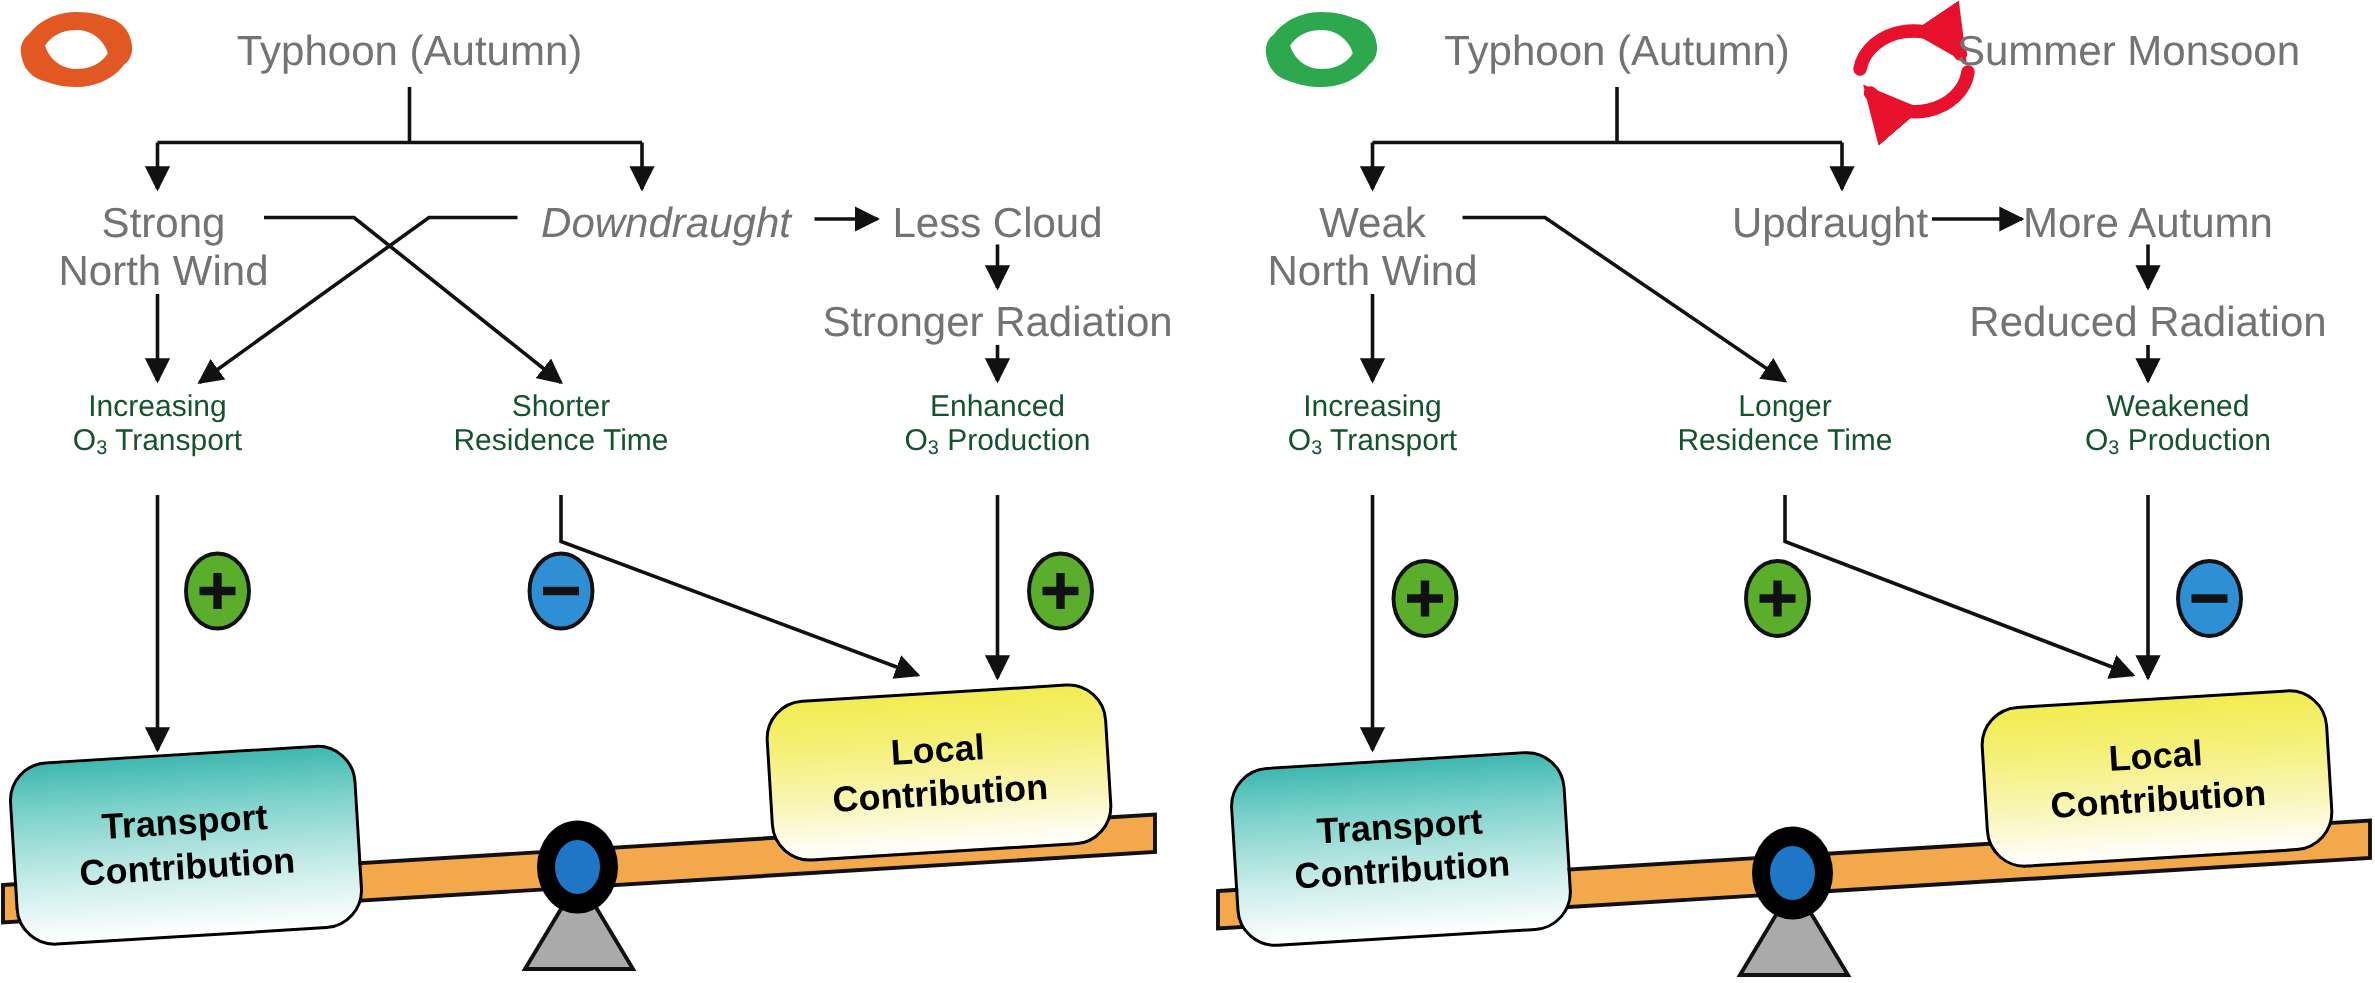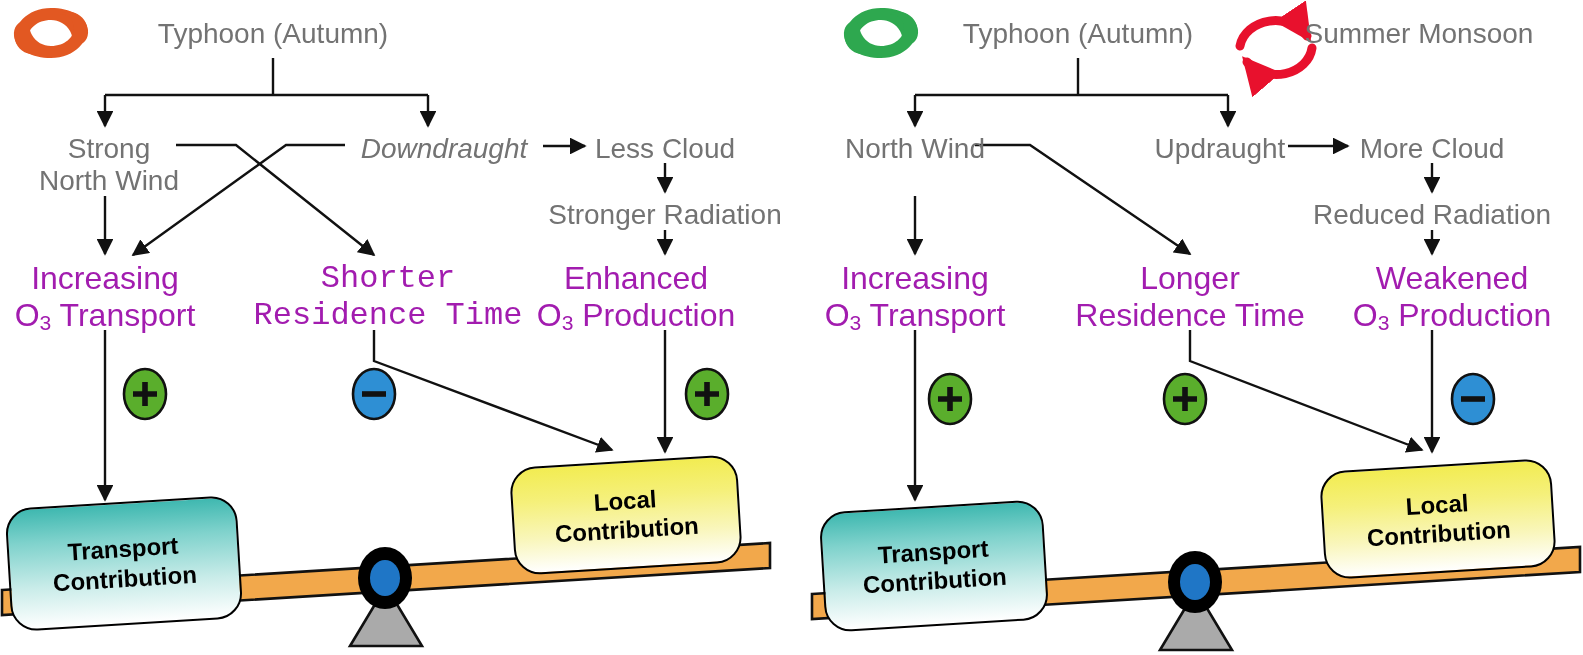--- a/index.html
+++ b/index.html
@@ -29,21 +29,21 @@
   .node-text {
     position: absolute;
     text-align: center;
     line-height: 1.16;
     white-space: nowrap;
     transform: translateX(-50%);
     color: #000000;
     font-family: "Liberation Sans", sans-serif;
   }
   .t-black { color: #737373; font-size: 28px; }
-  .t-red   { color: #a21caf; font-size: 32px; }
+  .t-red   { color: #14532d; font-size: 20px; }
   .t-red sub, .t-black sub {
     font-size: 0.66em;
     vertical-align: -0.18em;
   }
   .pan-box {
     position: absolute;
     border: 2.5px solid #000000;
     border-radius: 26px;
     display: flex;
     align-items: center;
@@ -126,25 +126,25 @@
     <div>North Wind</div>
   </div>
   <div class="node-text t-black" style="left:444px; top:133px;font-style:italic;">Downdraught</div>
   <div class="node-text t-black" style="left:665px; top:133px;">Less Cloud</div>
   <div class="node-text t-black" style="left:665px; top:199px;text-align:right;">Stronger Radiation</div>
 
   <div class="node-text t-red" style="left:105px; top:260px;">
     <div>Increasing</div>
     <div>O<sub>3</sub> Transport</div>
   </div>
-  <div class="node-text t-red" style="left:388px; top:260px;font-family:Liberation Mono, monospace;">
+  <div class="node-text t-red" style="left:374px; top:260px;">
     <div>Shorter</div>
     <div>Residence Time</div>
   </div>
-  <div class="node-text t-red" style="left:636px; top:260px;">
+  <div class="node-text t-red" style="left:665px; top:260px;">
     <div>Enhanced</div>
     <div>O<sub>3</sub> Production</div>
   </div>
 
   <svg class="layer">
     <g>
       <ellipse cx="145" cy="394" rx="21" ry="25" fill="#5aae2c" stroke="#111111" stroke-width="2.6"></ellipse>
       <path d="M133 394 h24 M145 382 v24" stroke="#111111" stroke-width="5.6" stroke-linecap="butt"></path>
       <ellipse cx="374" cy="394" rx="21" ry="25" fill="#2e8fd4" stroke="#111111" stroke-width="2.6"></ellipse>
       <path d="M362 394 h24" stroke="#111111" stroke-width="5.6" stroke-linecap="butt"></path>
@@ -211,24 +211,25 @@
     <g fill="none" stroke="#E8112D" stroke-width="9" stroke-linecap="round">
       <path d="M1240 46 A 36 30 0 0 1 1307 36" marker-end="url(#ahr)"></path>
       <path d="M1312 48 A 36 30 0 0 1 1247 62" marker-end="url(#ahr)"></path>
     </g>
   </svg>
 
   <div class="node-text t-black" style="left:1078px; top:18px;">Typhoon (Autumn)</div>
   <div class="node-text t-black" style="left:1419px; top:18px;">Summer Monsoon</div>
 
   <div class="node-text t-black" style="left:915px; top:133px;">
+    <div>Weak</div>
     <div>North Wind</div>
   </div>
   <div class="node-text t-black" style="left:1220px; top:133px;">Updraught</div>
-  <div class="node-text t-black" style="left:1432px; top:133px;">More Cloud</div>
+  <div class="node-text t-black" style="left:1432px; top:133px;">More Autumn</div>
   <div class="node-text t-black" style="left:1432px; top:199px;">Reduced Radiation</div>
 
   <div class="node-text t-red" style="left:915px; top:260px;">
     <div>Increasing</div>
     <div>O<sub>3</sub> Transport</div>
   </div>
   <div class="node-text t-red" style="left:1190px; top:260px;">
     <div>Longer</div>
     <div>Residence Time</div>
   </div>

